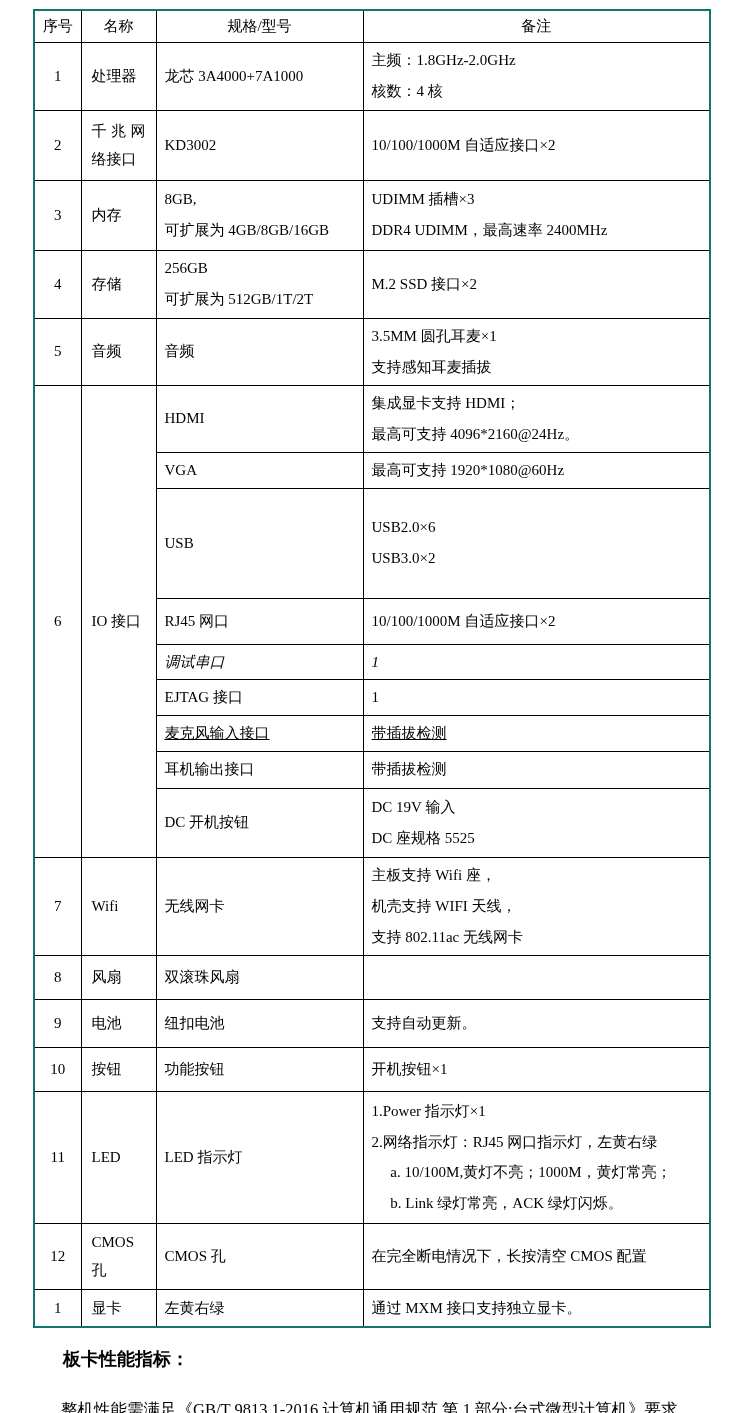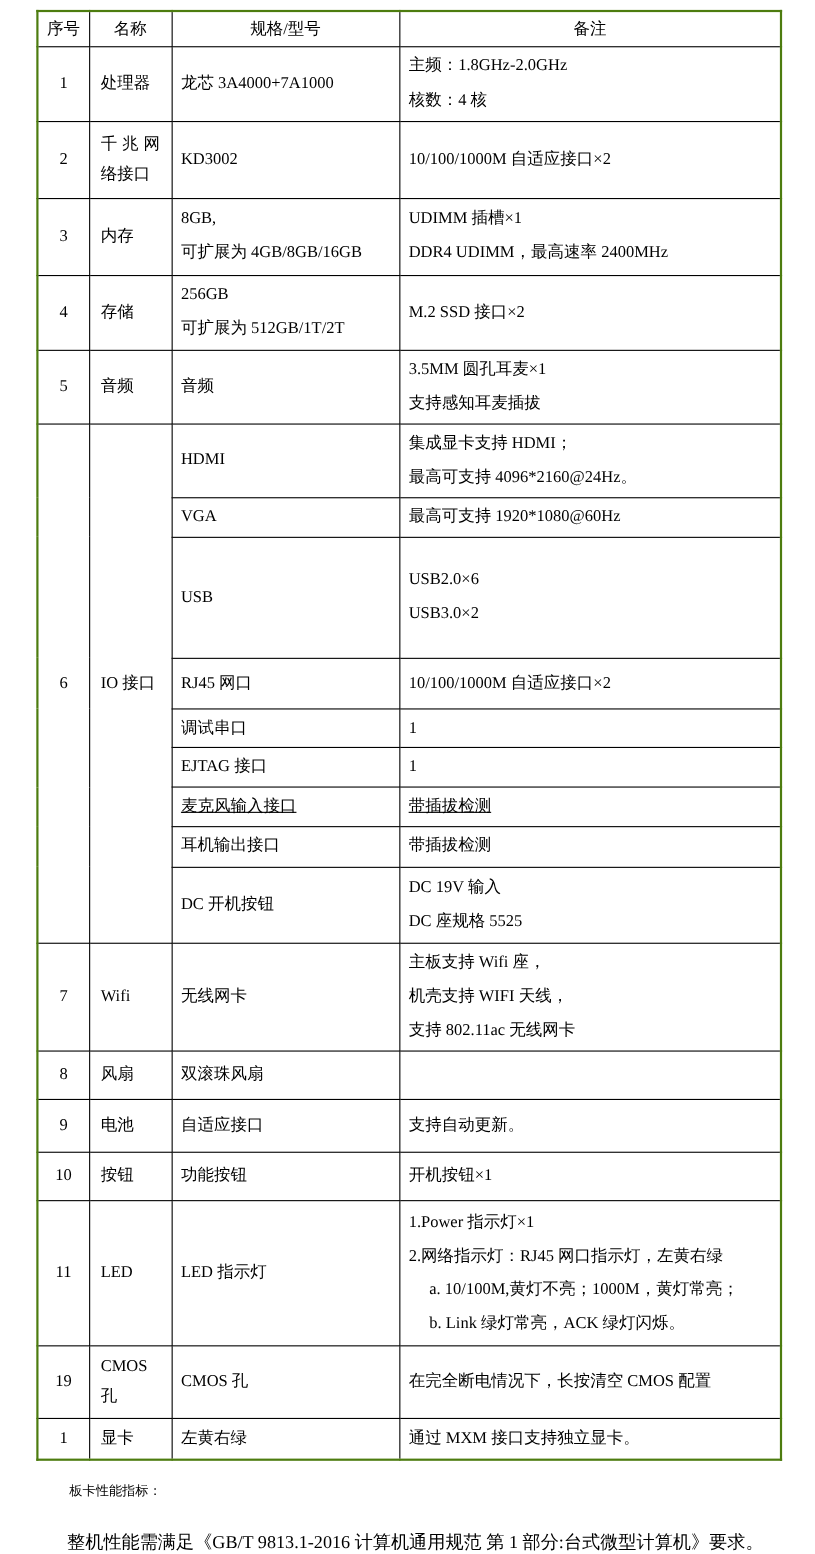--- a/index.html
+++ b/index.html
@@ -14,21 +14,21 @@
     color: #000000;
   }
   .page {
     padding: 9px 0 0 33px;
     box-sizing: border-box;
   }
   table.spec {
     border-collapse: collapse;
     table-layout: fixed;
     width: 676px;
-    border: 2px solid #4d7c0f;
+    border: 2px solid #0f766e;
   }
   table.spec th,
   table.spec td {
     border: 1px solid #000;
     font-size: 15px;
     vertical-align: middle;
     overflow: hidden;
     word-break: break-word;
   }
   table.spec th {
@@ -47,22 +47,22 @@
     line-height: 1.9;
   }
   td.c-spec, td.c-remark {
     text-align: left;
     padding: 2px 8px;
     white-space: pre-wrap;
     line-height: 2.05;
   }
   .footer-heading {
     margin: 20px 0 0 30px;
-    font-size: 12px;
-    font-weight: normal;
+    font-size: 18px;
+    font-weight: bold;
     line-height: 1.3;
   }
   .footer-req {
     margin: 26px 0 0 28px;
     font-size: 16.5px;
     line-height: 1.4;
   }
 </style>
 </head>
 <body>
@@ -96,21 +96,21 @@
           <td class="c-no">2</td>
           <td class="c-name">千兆网络接口</td>
           <td class="c-spec">KD3002</td>
           <td class="c-remark">10/100/1000M 自适应接口×2</td>
         </tr>
         <tr style="height: 70px;">
           <td class="c-no">3</td>
           <td class="c-name">内存</td>
           <td class="c-spec">8GB,
 可扩展为 4GB/8GB/16GB</td>
-          <td class="c-remark">UDIMM 插槽×1
+          <td class="c-remark">UDIMM 插槽×3
 DDR4 UDIMM，最高速率 2400MHz</td>
         </tr>
         <tr style="height: 68px;">
           <td class="c-no">4</td>
           <td class="c-name">存储</td>
           <td class="c-spec">256GB
 可扩展为 512GB/1T/2T</td>
           <td class="c-remark">M.2 SSD 接口×2</td>
         </tr>
         <tr style="height: 67px;">
@@ -133,21 +133,21 @@
         </tr>
         <tr style="height: 110px;">
           <td class="c-spec">USB</td>
           <td class="c-remark">USB2.0×6
 USB3.0×2</td>
         </tr>
         <tr style="height: 46px;">
           <td class="c-spec">RJ45 网口</td>
           <td class="c-remark">10/100/1000M 自适应接口×2</td>
         </tr>
-        <tr style="height: 34px;">
+        <tr style="height: 34px; font-style: italic;">
           <td class="c-spec">调试串口</td>
           <td class="c-remark">1</td>
         </tr>
         <tr style="height: 34px;">
           <td class="c-spec">EJTAG 接口</td>
           <td class="c-remark">1</td>
         </tr>
         <tr style="height: 31px; text-decoration: underline;">
           <td class="c-spec">麦克风输入接口</td>
           <td class="c-remark">带插拔检测</td>
@@ -171,40 +171,40 @@
         </tr>
         <tr style="height: 44px;">
           <td class="c-no">8</td>
           <td class="c-name">风扇</td>
           <td class="c-spec">双滚珠风扇</td>
           <td class="c-remark"></td>
         </tr>
         <tr style="height: 48px;">
           <td class="c-no">9</td>
           <td class="c-name">电池</td>
-          <td class="c-spec">自适应接口</td>
+          <td class="c-spec">纽扣电池</td>
           <td class="c-remark">支持自动更新。</td>
         </tr>
         <tr style="height: 44px;">
           <td class="c-no">10</td>
           <td class="c-name">按钮</td>
           <td class="c-spec">功能按钮</td>
           <td class="c-remark">开机按钮×1</td>
         </tr>
         <tr style="height: 132px;">
           <td class="c-no">11</td>
           <td class="c-name">LED</td>
           <td class="c-spec">LED 指示灯</td>
           <td class="c-remark">1.Power 指示灯×1
 2.网络指示灯：RJ45 网口指示灯，左黄右绿
 　 a. 10/100M,黄灯不亮；1000M，黄灯常亮；
 　 b. Link 绿灯常亮，ACK 绿灯闪烁。</td>
         </tr>
         <tr style="height: 66px;">
-          <td class="c-no">19</td>
+          <td class="c-no">12</td>
           <td class="c-name">CMOS 孔</td>
           <td class="c-spec">CMOS 孔</td>
           <td class="c-remark">在完全断电情况下，长按清空 CMOS 配置</td>
         </tr>
         <tr style="height: 38px;">
           <td class="c-no">1</td>
           <td class="c-name">显卡</td>
           <td class="c-spec">左黄右绿</td>
           <td class="c-remark">通过 MXM 接口支持独立显卡。</td>
         </tr>

